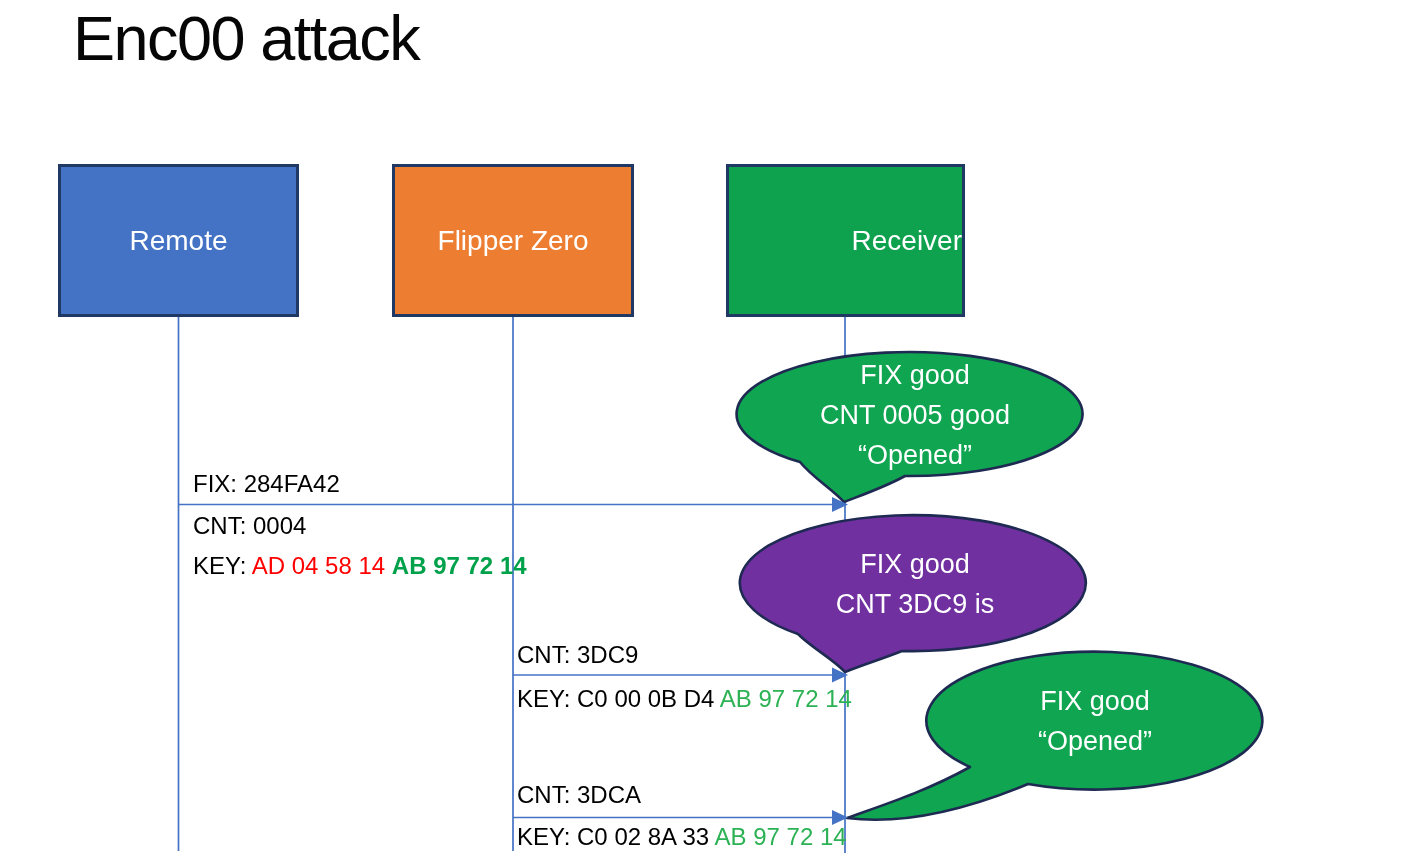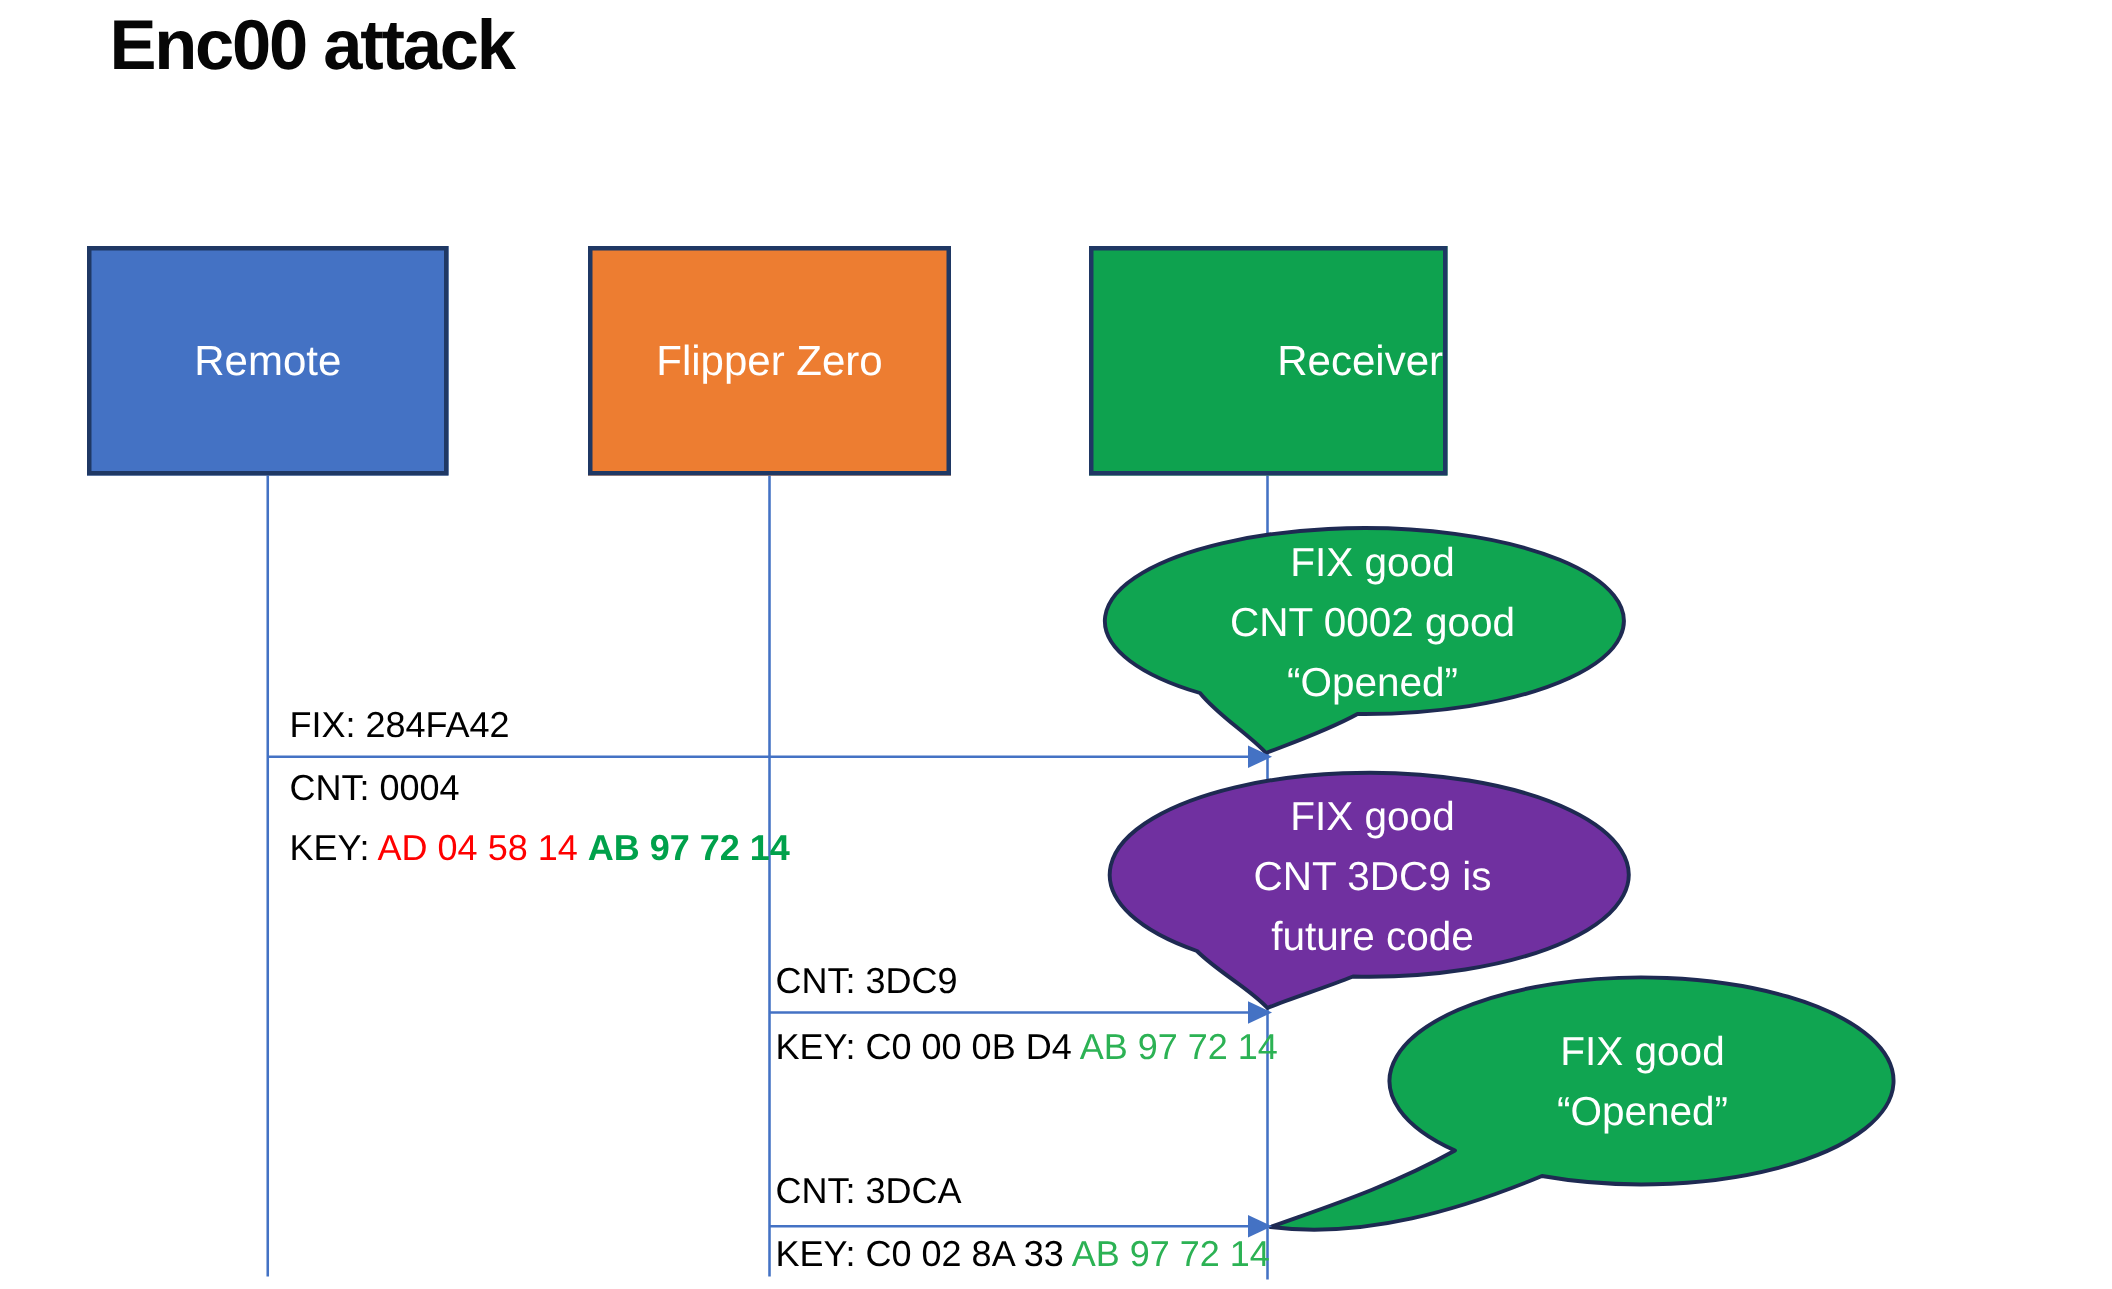--- a/index.html
+++ b/index.html
@@ -4,21 +4,21 @@
 <style>
   html,body { margin:0; padding:0; background:#fff; }
   .stage {
     position:relative; width:1408px; height:859px; background:#ffffff;
     font-family:"Liberation Sans", sans-serif; overflow:hidden;
   }
   .stage svg.layer { position:absolute; left:0; top:0; width:1408px; height:859px; }
 
   .page-title {
     position:absolute; left:73px; top:2px; margin:0;
-    font-size:47px; font-weight:700; letter-spacing:-1.5px; color:#060606;
+    font-size:63px; font-weight:400; letter-spacing:-1.5px; color:#060606;
     white-space:nowrap;
   }
 
   .actor-box {
     position:absolute; top:164px; height:153px; box-sizing:border-box;
     border:3px solid #1F3864; display:flex; align-items:center; justify-content:center;
   }
   .actor-box .actor-label { color:#ffffff; font-size:28px; white-space:nowrap; }
   .actor-remote   { left:58px;  width:241px; background:#4472C4; }
   .actor-flipper  { left:392px; width:242px; background:#ED7D31; }
@@ -89,26 +89,25 @@
   <div class="msg-line" style="left:193px; top:551px;"><span>KEY: </span><span class="seg-red">AD 04 58 14 </span><span class="seg-green-bold">AB 97 72 14</span></div>
 
   <div class="msg-line" style="left:517px; top:640px;">CNT: 3DC9</div>
   <div class="msg-line" style="left:517px; top:684px;"><span>KEY: C0 00 0B D4 </span><span class="seg-green">AB 97 72 14</span></div>
 
   <div class="msg-line" style="left:517px; top:780px;">CNT: 3DCA</div>
   <div class="msg-line" style="left:517px; top:822px;"><span>KEY: C0 02 8A 33 </span><span class="seg-green">AB 97 72 14</span></div>
 
   <div class="callout-text callout-1">
     <div>FIX good</div>
-    <div>CNT 0002 good</div>
+    <div>CNT 0005 good</div>
     <div>“Opened”</div>
   </div>
   <div class="callout-text callout-2">
     <div>FIX good</div>
     <div>CNT 3DC9 is</div>
-    <div>future code</div>
   </div>
   <div class="callout-text callout-3">
     <div>FIX good</div>
     <div>“Opened”</div>
   </div>
 
 </div>
 
 </body></html>

